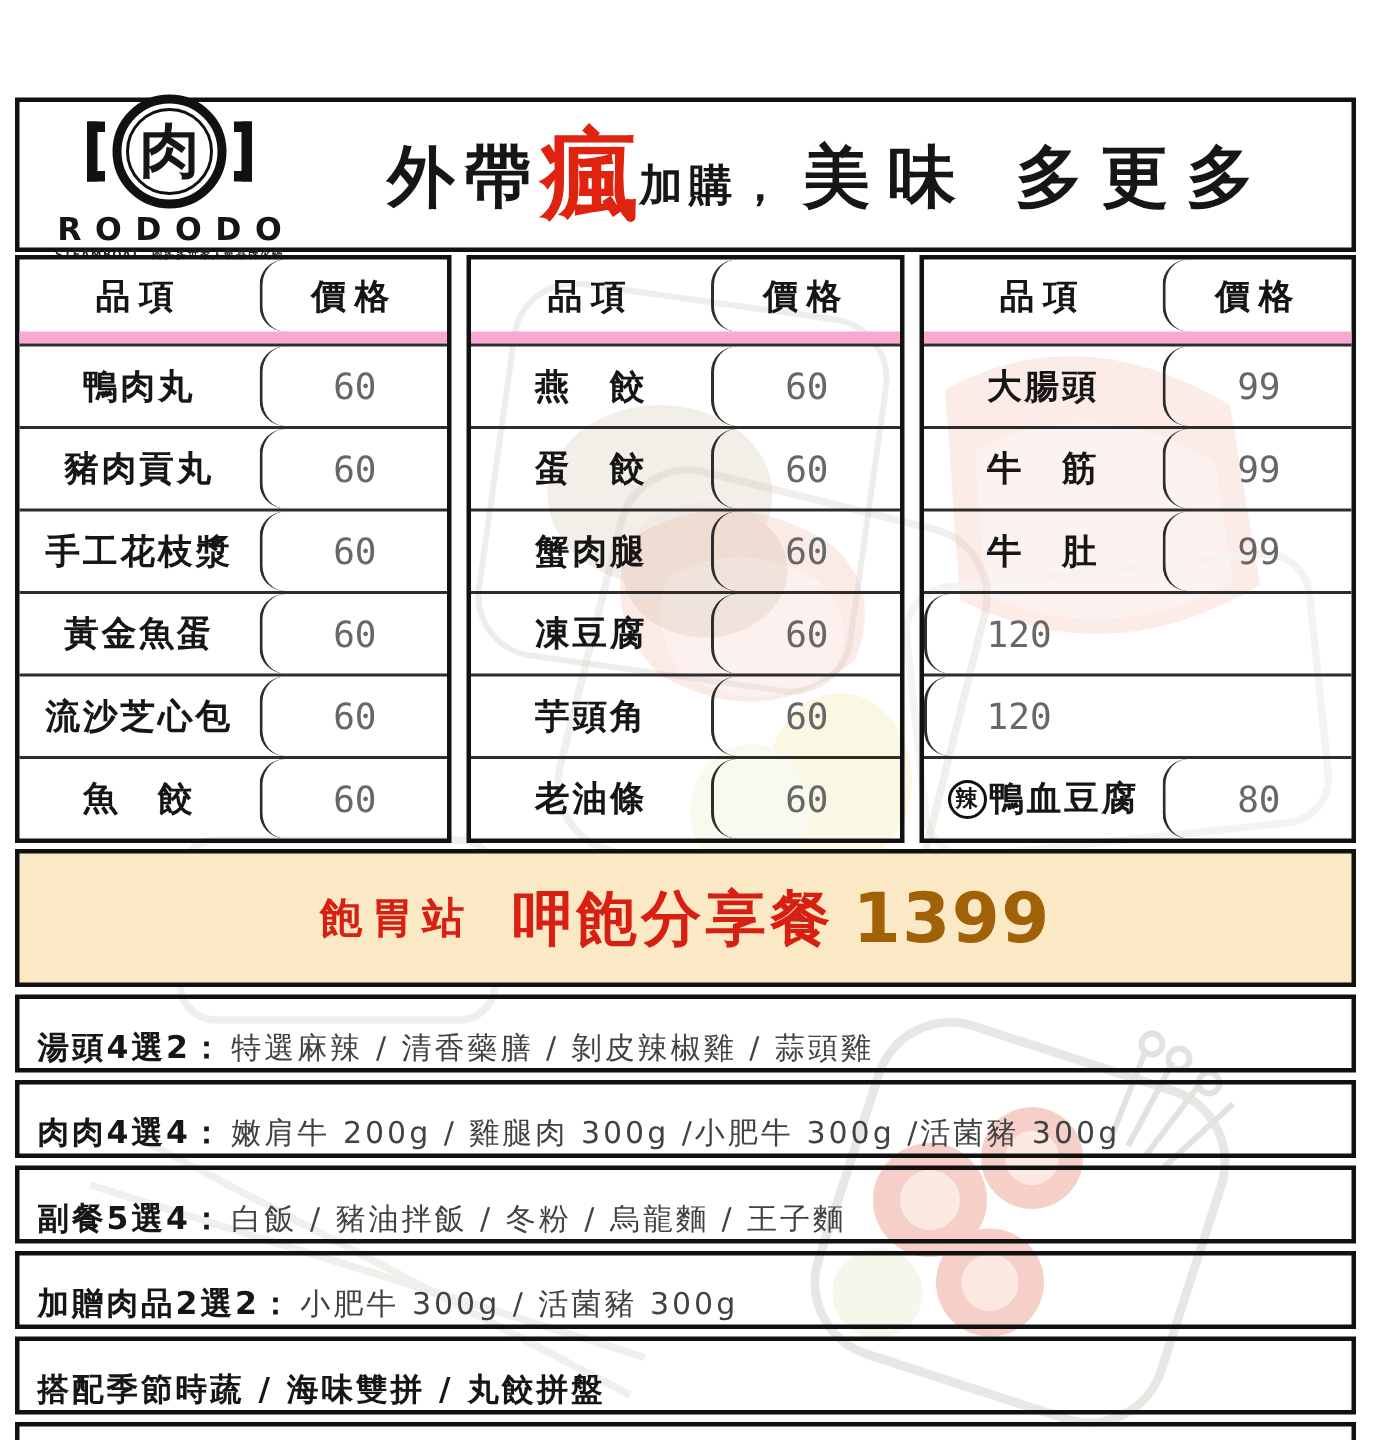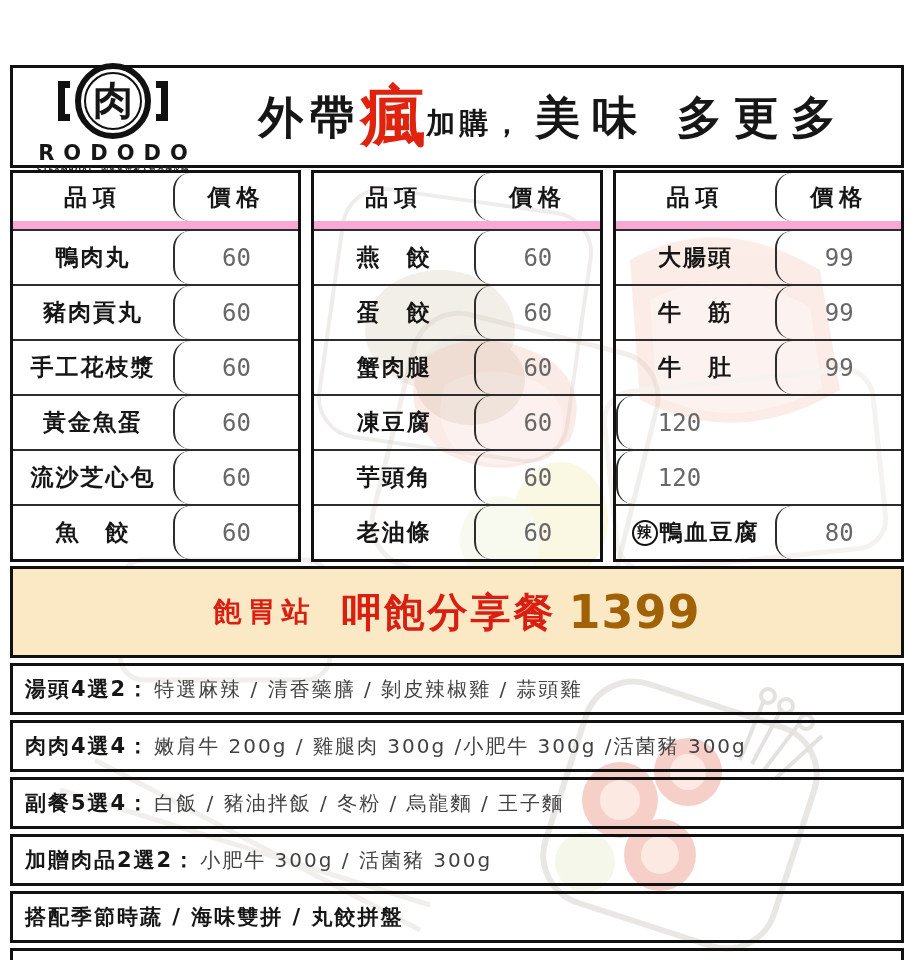--- a/index.html
+++ b/index.html
@@ -47,21 +47,21 @@
 
   
   .banner { margin-top:4px; border:3px solid #111; height:92px; background:#fbe9c5;
             display:flex; align-items:center; justify-content:center; gap:26px; }
   .banner .b1 { color:#d81f11; font-size:28px; font-weight:800; letter-spacing:6px; }
   .banner .b2 { color:#d81f11; font-size:40px; font-weight:800; letter-spacing:3px; }
   .banner .bp { color:#a16207; font-size:46px; font-weight:900; letter-spacing:1px; margin-left:-14px; }
 
   
   .option-row { border:3px solid #111; height:52px; margin-top:5px;
-                display:flex; align-items:center; padding:0 12px; background:transparent; white-space:nowrap; }
+                display:flex; align-items:flex-end; padding:0 12px; background:transparent; white-space:nowrap; }
   .opt-label { font-size:21px; font-weight:800; letter-spacing:2px; }
   .opt-choices { font-size:20px; font-weight:500; color:#424242; letter-spacing:2px; margin-left:4px; }
   .option-row.cut { height:26px; border-bottom:none; }
 </style>
 </head>
 <body>
 
 <div class="menu">
 
   <svg class="doodles" width="916" height="960" viewBox="0 0 916 960">

